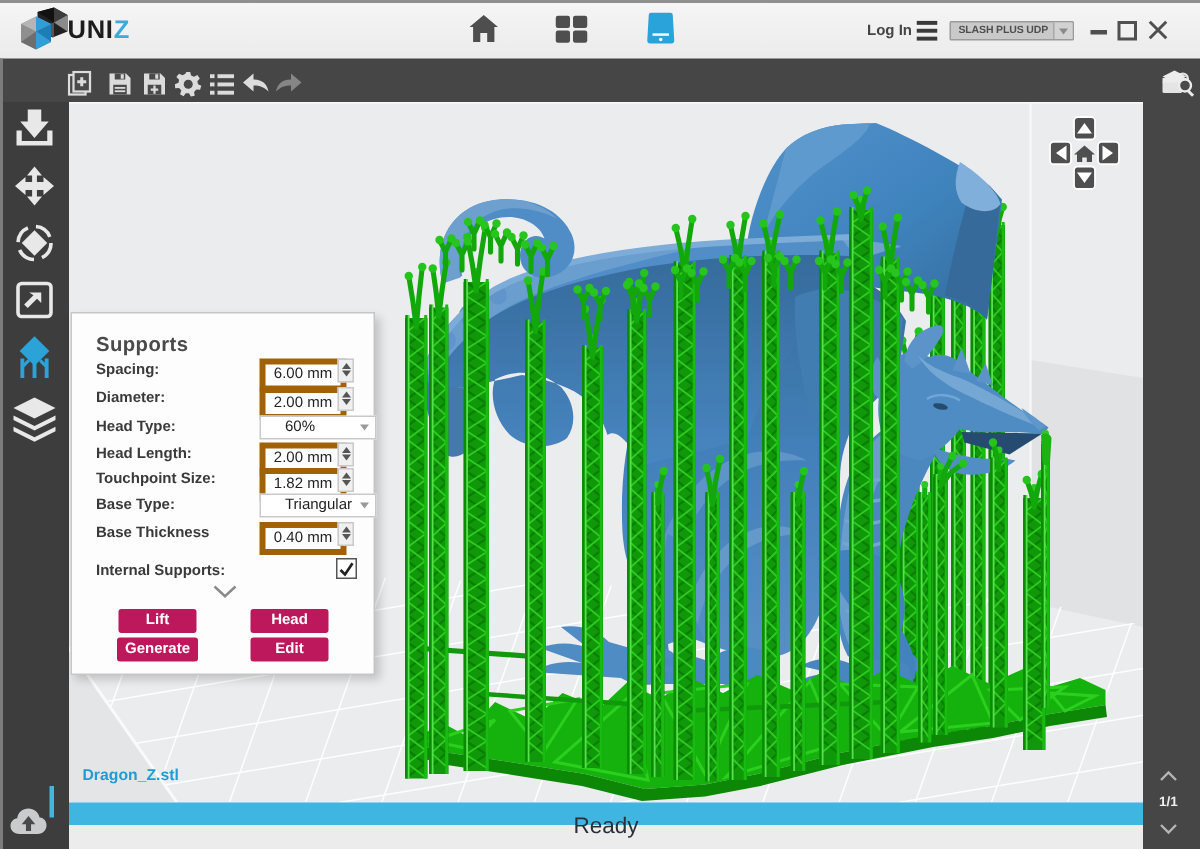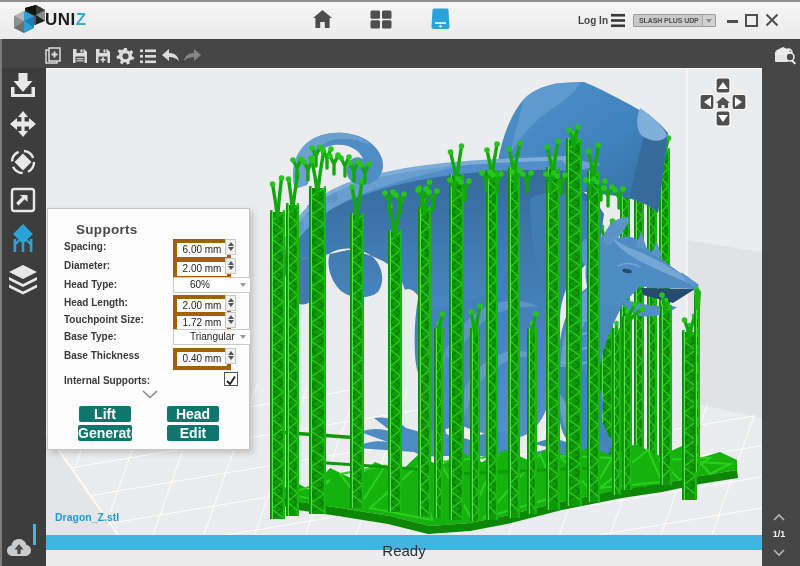--- a/index.html
+++ b/index.html
@@ -9,29 +9,29 @@
 #topbar{left:0;top:2px;width:800px;height:37px;background:linear-gradient(#f5f5f5,#ebebeb);}
 #toolbar{left:0;top:39px;width:800px;height:29px;background:#464646;}
 #sidebar{left:0;top:68px;width:46px;height:498px;background:#3d3d3d;}
 #sideedge{left:0;top:39px;width:2px;height:527px;background:#7c7c7c;}
 #rightbar{left:762px;top:68px;width:38px;height:498px;background:#464646;}
 #viewport{left:46px;top:68px;width:716px;height:467px;background:#ebeced;overflow:hidden;border-top:1px solid #fafafa;}
 #statusbar{left:46px;top:535px;width:716px;height:15px;background:#41b5e2;
  text-align:center;line-height:31px;font-size:15px;color:#263238;}
 #panel{left:47px;top:208px;width:201px;height:240px;background:#fdfdfd;
  border:1px solid #c6c6c6;box-shadow:3px 3px 6px rgba(0,0,0,0.18);}
-.ptitle{position:absolute;left:16px;top:13px;font-size:13.5px;font-weight:bold;color:#4a4a4a;letter-spacing:0.3px;margin-left:12px;}
+.ptitle{position:absolute;left:16px;top:13px;font-size:13.5px;font-weight:bold;color:#4a4a4a;letter-spacing:0.3px;}
 .plabel{position:absolute;left:16px;font-size:10px;font-weight:700;color:#3a3a3a;}
 .pbox{position:absolute;left:125px;width:50px;height:14px;border:4px solid #a16207;
  background:#fff;font-size:10px;color:#222;text-align:center;line-height:14px;}
 .pspin{position:absolute;left:177px;width:9px;height:14px;border:1px solid #c9c9c9;background:#f0f0f0;}
 .pdrop{position:absolute;left:125px;width:60px;height:14px;border:1px solid #c9c9c9;
  background:#fff;font-size:10px;color:#222;padding-left:16px;line-height:14px;}
-.btn{position:absolute;width:52px;height:16px;background:#0f766e;border-radius:2px;
- color:#fff;font-size:14px;font-weight:bold;text-align:center;line-height:16px;}
+.btn{position:absolute;width:52px;height:16px;background:#be185d;border-radius:2px;
+ color:#fff;font-size:10px;font-weight:bold;text-align:center;line-height:16px;}
 .tri-u{width:0;height:0;border-left:3px solid transparent;border-right:3px solid transparent;border-bottom:4px solid #555;margin:2px auto 1px;}
 .tri-d{width:0;height:0;border-left:3px solid transparent;border-right:3px solid transparent;border-top:4px solid #555;margin:0 auto;}
 #dragonz{left:55px;top:511px;color:#1e9cd6;font-size:10.5px;font-weight:bold;text-align:center;}
 </style></head>
 <body>
 <div id="win">
 <div class="abs" id="topbar"></div>
 <div class="abs" id="topedge"></div>
 
 <svg class="abs" style="left:12px;top:4px" width="40" height="34" viewBox="0 0 40 34">
@@ -721,21 +721,21 @@
       </div>
 <div class="plabel" style="top:70px">Head Type:</div>
 <div class="pdrop" style="top:68px">60%<div style="position:absolute;right:4px;top:5px;width:0;height:0;border-left:3.5px solid transparent;border-right:3.5px solid transparent;border-top:4.5px solid #999"></div></div>
 <div class="plabel" style="top:88px">Head Length:</div>
 <div class="pbox" style="top:86px">2.00 mm</div>
 <div class="pspin" style="top:86px">
         <div class="tri-u"></div>
         <div class="tri-d"></div>
       </div>
 <div class="plabel" style="top:105px">Touchpoint Size:</div>
-<div class="pbox" style="top:103px">1.72 mm</div>
+<div class="pbox" style="top:103px">1.82 mm</div>
 <div class="pspin" style="top:103px">
         <div class="tri-u"></div>
         <div class="tri-d"></div>
       </div>
 <div class="plabel" style="top:122px">Base Type:</div>
 <div class="pdrop" style="top:120px">Triangular<div style="position:absolute;right:4px;top:5px;width:0;height:0;border-left:3.5px solid transparent;border-right:3.5px solid transparent;border-top:4.5px solid #999"></div></div>
 <div class="plabel" style="top:141px">Base Thickness</div>
 <div class="pbox" style="top:139px">0.40 mm</div>
 <div class="pspin" style="top:139px">
         <div class="tri-u"></div>

